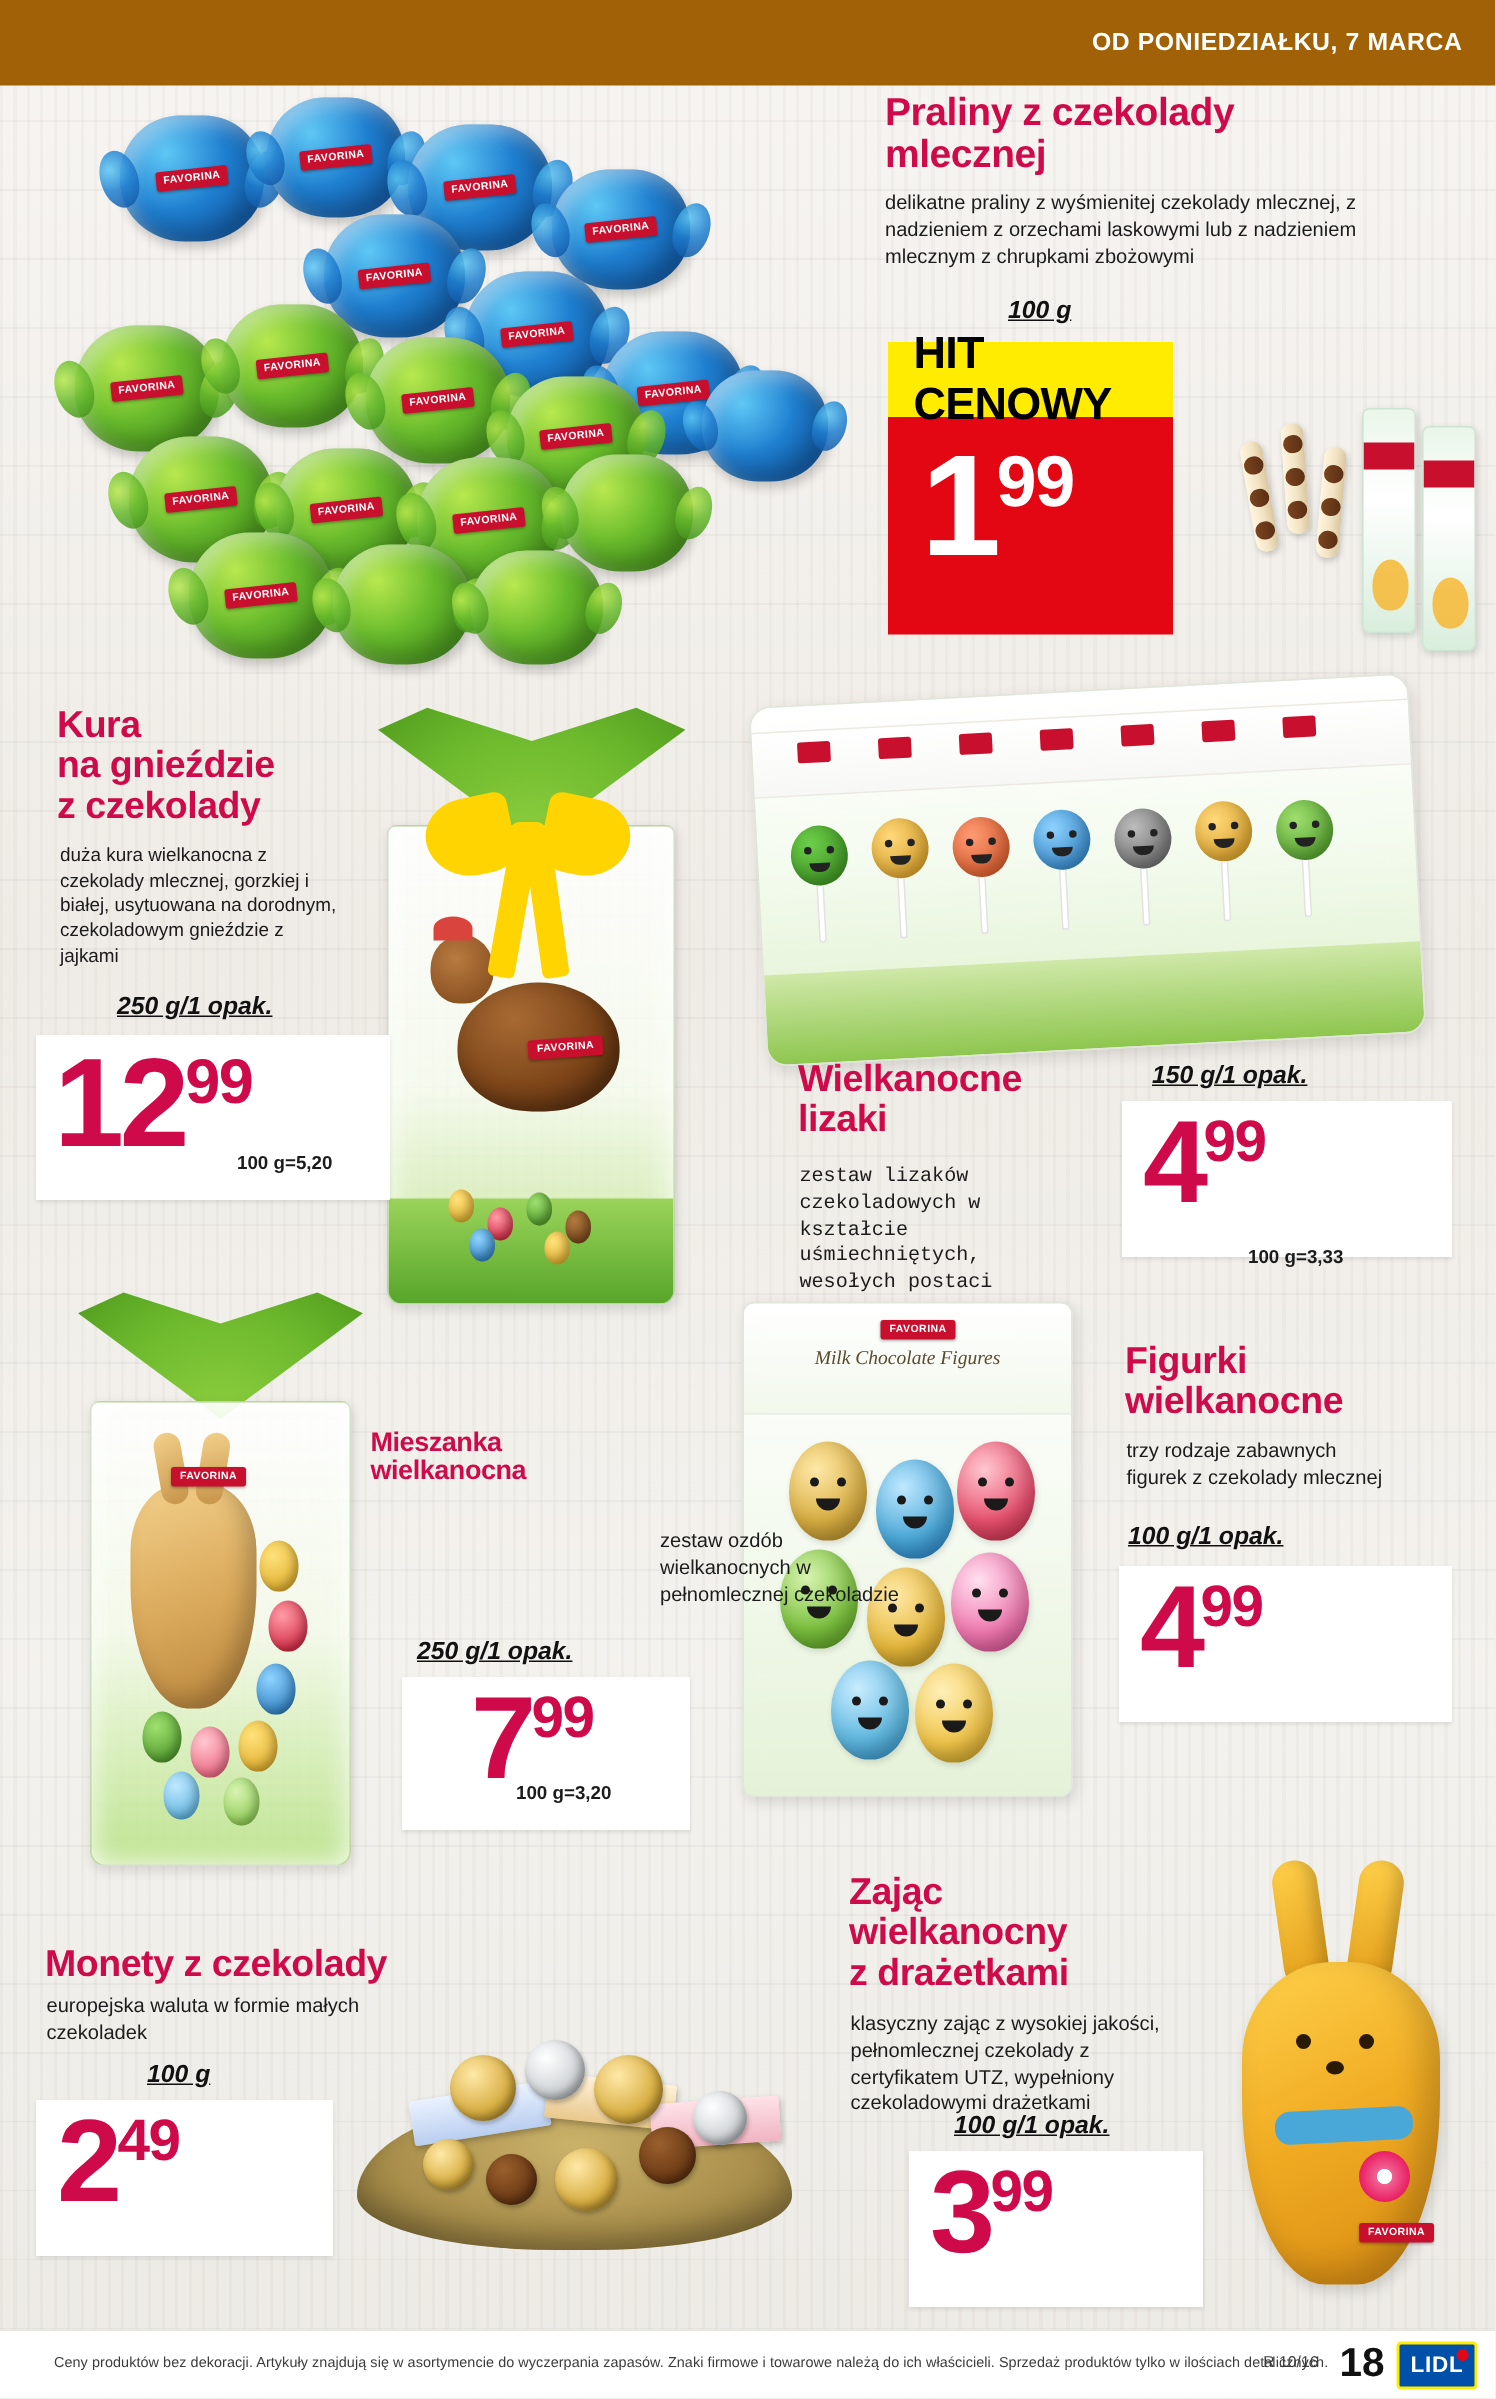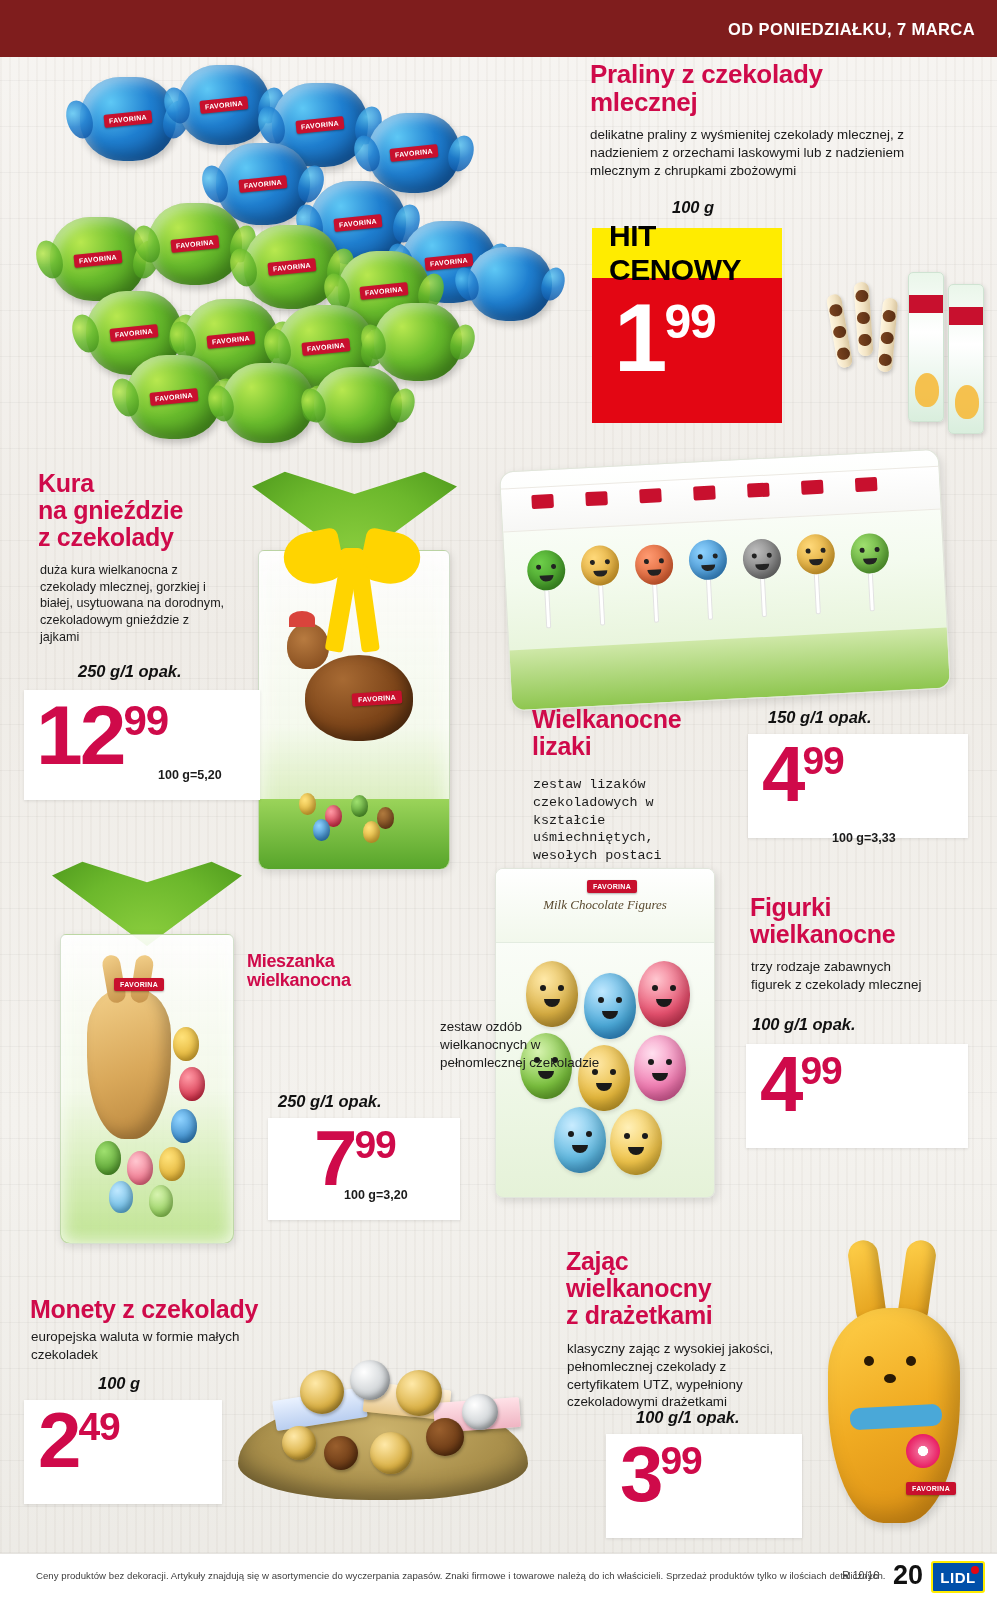--- a/index.html
+++ b/index.html
@@ -22,40 +22,40 @@
       repeating-linear-gradient(90deg,
         rgba(120,100,80,0.045) 0px, rgba(120,100,80,0.045) 2px,
         rgba(255,255,255,0) 2px, rgba(255,255,255,0) 9px),
       linear-gradient(180deg,#f7f5f2 0%, #efece7 40%, #f4f2ee 70%, #eceae5 100%);
     z-index: 0;
   }
 
   
   .topbar {
     position: absolute; left: 0; top: 0; width: 997px; height: 57px;
-    background: #7f1d1d; z-index: 30;
+    background: #a16207; z-index: 30;
   }
   .topbar .dateline {
     position: absolute; right: 22px; top: 50%; transform: translateY(-50%);
     color: #ffffff; font-size: 16.5px; font-weight: bold; letter-spacing: 0.4px;
   }
   .topbar .dateline .b { font-weight: bold; }
 
   
   .hl {
     position: absolute; color: #cf0a4a; font-weight: bold;
     line-height: 1.08; letter-spacing: -0.3px; z-index: 12;
   }
   .desc {
     position: absolute; color: #1b1b1b; font-size: 13.4px; line-height: 1.33;
     z-index: 12;
   }
   .qty {
     position: absolute; color: #111; font-style: italic; font-weight: bold;
-    font-size: 16.5px; z-index: 12;
+    font-size: 16.5px; z-index: 12; text-decoration: underline;
   }
 
   
   .pricebox {
     position: absolute; background: #ffffff; z-index: 14;
     box-shadow: 0 1px 3px rgba(0,0,0,0.10);
   }
   .price {
     position: absolute; color: #cf0a4a; font-weight: bold;
     line-height: 0.84; z-index: 16; letter-spacing: -3px;
@@ -712,18 +712,18 @@
 <div class="qty" style="left:636px; top:1408px;">100 g/1 opak.</div>
 
 <div class="pricebox" style="left:606px; top:1434px; width:196px; height:104px;"></div>
 <div class="price" style="left:620px; top:1442px; font-size:78px;">
   <span>3</span><span class="cents">99</span>
 </div>
 
 <div class="footer">
   <div class="legal">Ceny produktów bez dekoracji.   Artykuły znajdują się w asortymencie do wyczerpania zapasów.   Znaki firmowe i towarowe należą do ich właścicieli.  Sprzedaż produktów tylko w ilościach detalicznych.</div>
   <div class="code">R 10/16</div>
-  <div class="pageno">20</div>
+  <div class="pageno">18</div>
   <div class="lidl-logo">
     <div class="dot"></div>
     <div class="lt">LIDL</div>
   </div>
 </div>
 
 </body></html>

